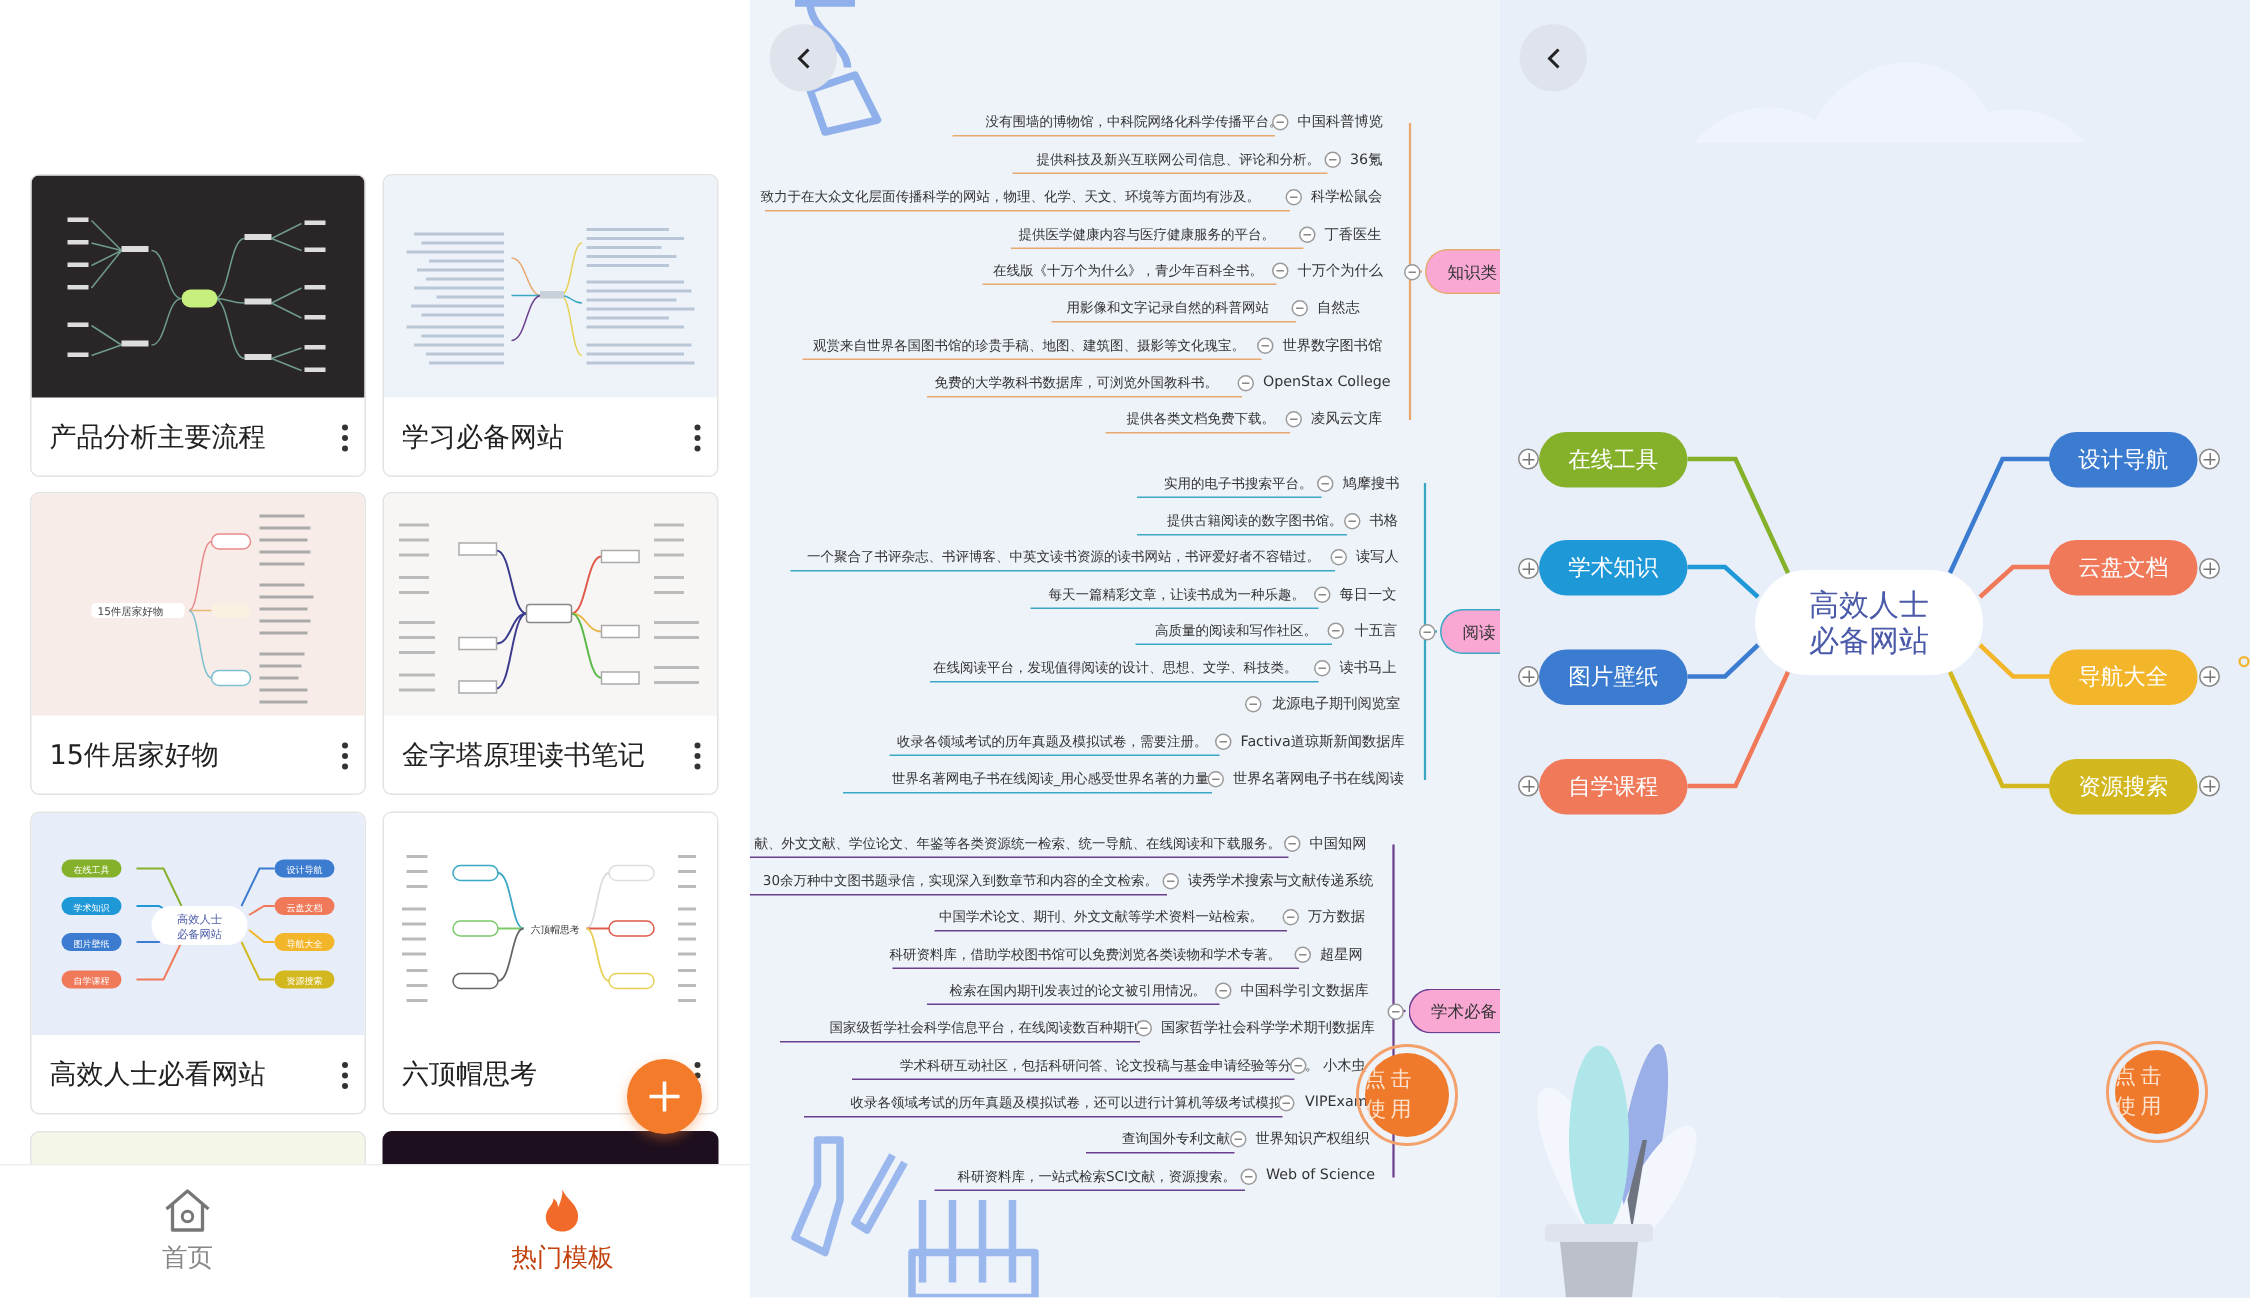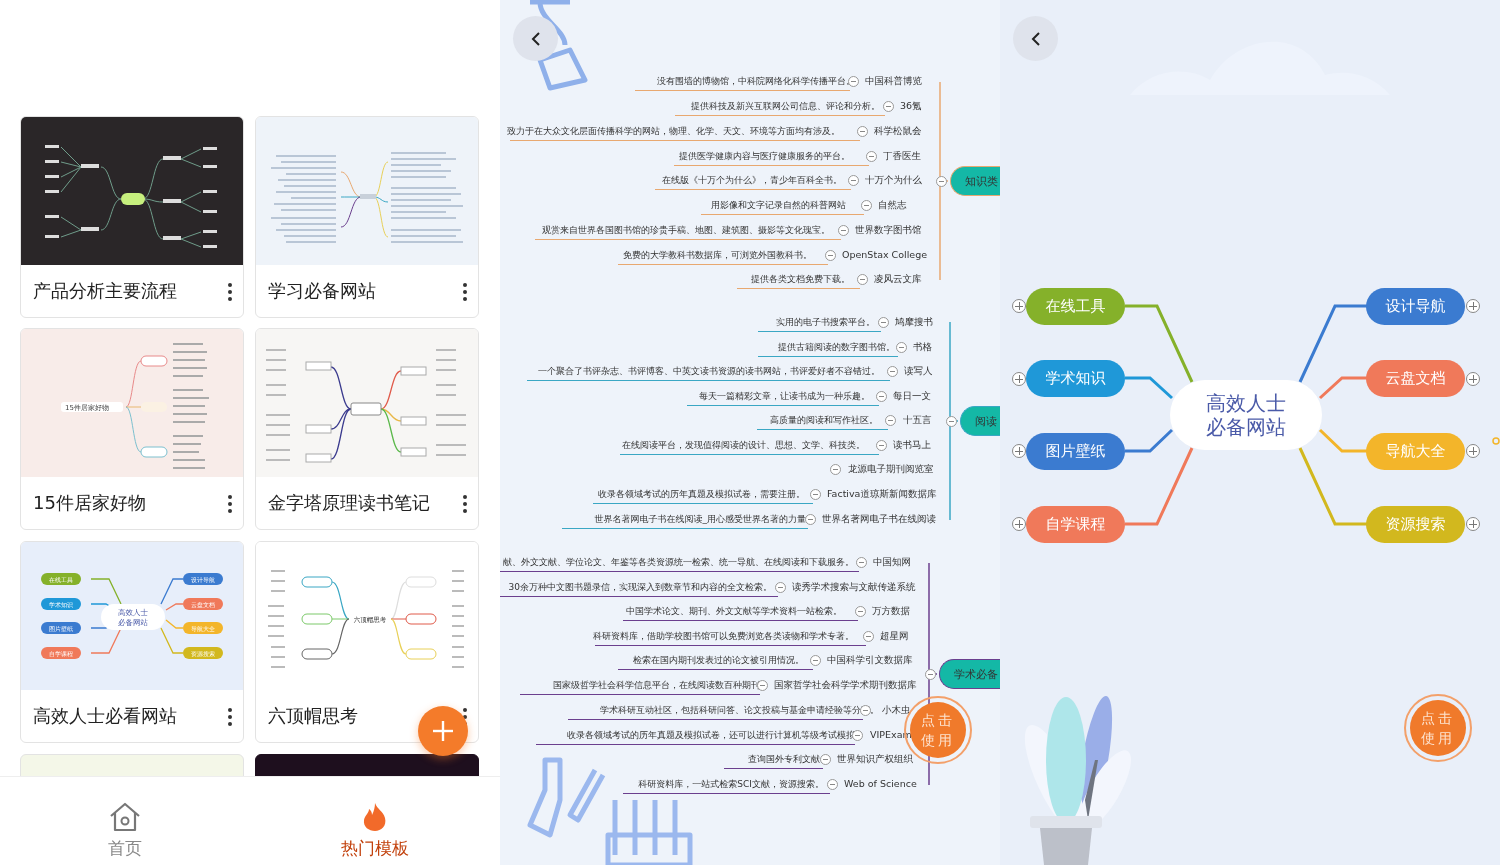--- a/index.html
+++ b/index.html
@@ -13,35 +13,35 @@
 .search-wrap{position:absolute;left:0;top:0;width:500px;height:88px;background:#fff;box-shadow:0 3px 6px rgba(0,0,0,.06);z-index:2}
 .search{position:absolute;left:20px;top:28px;width:461px;height:46px;border-radius:23px;background:#f0f1f3;display:flex;align-items:center;justify-content:center;gap:12px}
 .search span.ph{font-size:17px;color:#555}
 .card{position:absolute;width:224px;height:202px;border:1px solid #e3e3e3;border-radius:6px;background:#fff;overflow:hidden}
 .thumb{position:absolute;left:0;top:0;width:100%;height:148px}
 .card-title{position:absolute;left:12px;top:162px;font-size:18px;color:#222}
 .card-more{position:absolute;right:10px;top:166px;width:6px;height:18px;display:flex;flex-direction:column;justify-content:space-between;align-items:center}
 .card-more i{display:block;width:4px;height:4px;border-radius:50%;background:#333}
 .fab{position:absolute;left:418px;top:706px;width:50px;height:50px;border-radius:50%;background:#f47b2a;box-shadow:0 3px 8px rgba(244,123,42,.4);z-index:4;display:flex;align-items:center;justify-content:center}
 .tabbar{position:absolute;left:0;top:776px;width:500px;height:89px;background:#fff;border-top:1px solid #eee;z-index:3;display:flex}
-.tab{flex:1;display:flex;flex-direction:column;align-items:center;padding-top:24px}
+.tab{flex:1;display:flex;flex-direction:column;align-items:center;padding-top:14px}
 .tab span{font-size:17px;color:#888;margin-top:4px}
 .tab.active span{color:#c2410c}
 
 
 .back{position:absolute;top:16px;width:45px;height:45px;border-radius:50%;background:#dfe3ec;display:flex;align-items:center;justify-content:center;z-index:3}
 .mm-row{position:absolute;height:20px;font-size:9px;color:#333;white-space:nowrap}
 .mm-desc{position:absolute;right:0;top:2px;text-align:right}
 .mm-line{position:absolute;left:0;bottom:2px;height:1.5px}
 .mm-name{position:absolute;top:2px;font-size:9.5px;color:#333}
 .mm-ctrl{position:absolute;top:3px;width:11px;height:11px;border:1px solid #999;border-radius:50%;background:#fff}
 .mm-ctrl::after{content:"";position:absolute;left:2px;top:4px;width:5px;height:1px;background:#888}
-.topic{position:absolute;height:30px;border:1.5px solid;border-right:none;border-radius:15px 0 0 15px;background:#14b8a6;font-size:11px;color:#333;display:flex;align-items:center;padding-left:14px}
+.topic{position:absolute;height:30px;border:1.5px solid;border-right:none;border-radius:15px 0 0 15px;background:#f9a8d4;font-size:11px;color:#333;display:flex;align-items:center;padding-left:14px}
 .use-btn{position:absolute;width:68px;height:68px;border-radius:50%;border:2px solid #f3a06a;display:flex;align-items:center;justify-content:center;z-index:3}
-.use-btn .inner{width:56px;height:56px;border-radius:50%;background:#f07a2b;color:#fde3cf;font-size:14px;line-height:20px;text-align:center;display:flex;flex-direction:column;justify-content:center;letter-spacing:3px}
+.use-btn .inner{width:56px;height:56px;border-radius:50%;background:#f07a2b;color:#fde3cf;font-size:14px;line-height:20px;display:flex;flex-direction:column;justify-content:center;letter-spacing:3px}
 
 
 .node{position:absolute;height:37px;border-radius:19px;color:#fff;font-size:15px;display:flex;align-items:center;justify-content:center;width:99px}
 .plus{position:absolute;width:14px;height:14px;border:1px solid #888;border-radius:50%;background:#fff}
 .plus::before{content:"";position:absolute;left:2px;top:6px;width:8px;height:1px;background:#777}
 .plus::after{content:"";position:absolute;left:6px;top:2px;width:1px;height:8px;background:#777}
 .center{position:absolute;left:1170px;top:380px;width:152px;height:70px;border-radius:35px;background:#fff;color:#4a5aa8;font-size:20px;line-height:24px;text-align:center;display:flex;flex-direction:column;justify-content:center}
 </style>
 </head>
 <body>

